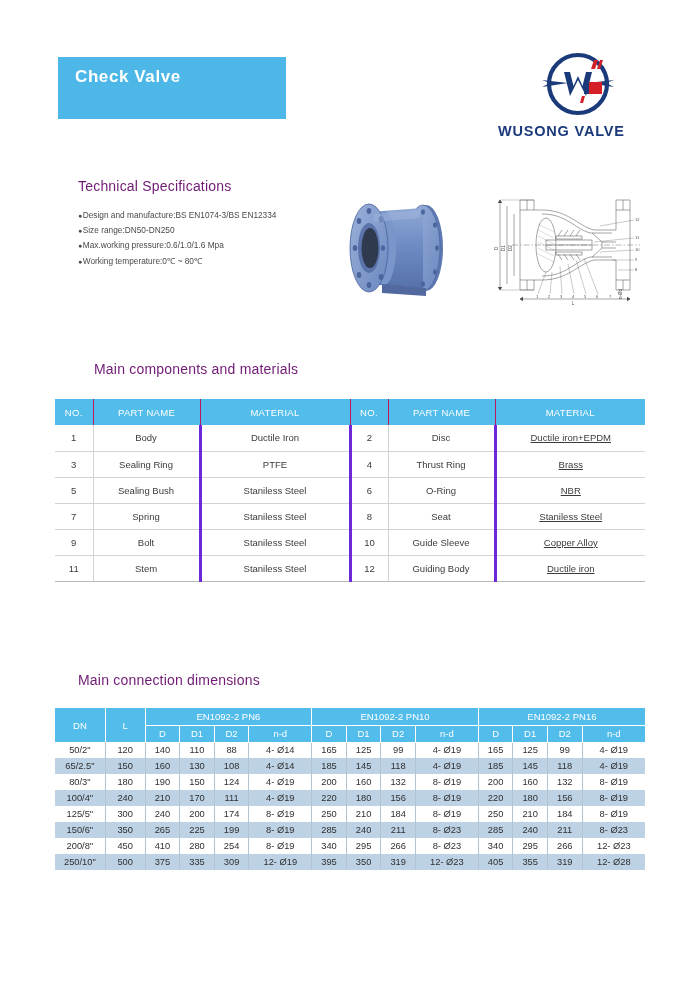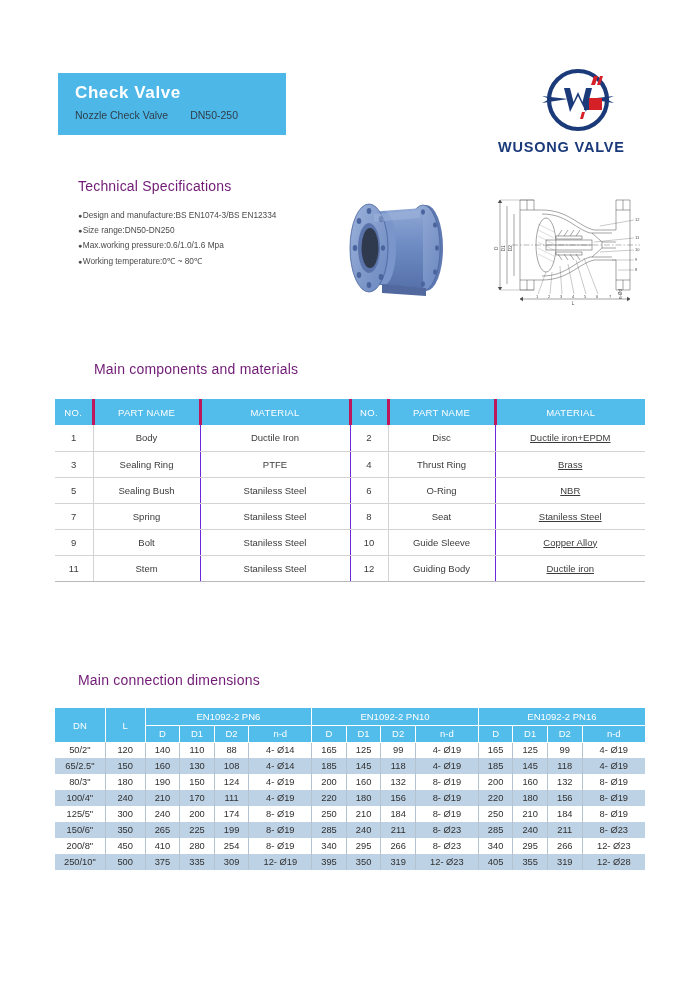--- a/index.html
+++ b/index.html
@@ -9,21 +9,21 @@
     background: #ffffff;
     font-family: "Liberation Sans", sans-serif;
     color: #3b3b3b;
     position: relative;
     overflow: hidden;
   }
 
   
   .header {
     position: absolute;
-    left: 0; top: 16px;
+    left: 0; top: 0;
     width: 624px; height: 150px;
   }
   .title-banner {
     position: absolute;
     left: 58px; top: 57px;
     width: 228px; height: 62px;
     background: #4db8e8;
     padding: 9px 0 0 17px;
   }
   .title-main {
@@ -105,30 +105,30 @@
   #components-table {
     left: 55px; top: 399px;
     width: 590px;
   }
   #components-table th {
     background: #52bcea;
     color: #ffffff;
     font-size: 9.5px;
     font-weight: normal;
     height: 26px;
-    border-right: 3px solid #be185d;
+    border-right: 1px solid #be185d;
     letter-spacing: 0.3px;
   }
   #components-table th:last-child { border-right: none; }
   #components-table td {
     height: 26px;
     font-size: 9.5px;
     color: #3b3b3b;
     border-bottom: 1px solid #d3d3d3;
-    border-right: 1px solid #6d28d9;
+    border-right: 3px solid #6d28d9;
   }
   #components-table td.c-no { border-right: 1px solid #d3d3d3; }
   #components-table td:last-child { border-right: none; text-decoration: underline; }
   #components-table tr:last-child td { border-bottom: 1px solid #b9b9b9; }
   .col-no { width: 38px; }
   .col-part { width: 107px; }
   .col-mat { width: 150px; }
 
   
   #dimensions-table {
@@ -166,23 +166,20 @@
   .d-d2 { width: 33px; }
   .d-nd { width: 60px; }
 </style>
 </head>
 <body>
 
 <div class="header">
 
   <div class="title-banner">
     <div class="title-main">Check Valve</div>
-    <div class="title-sub">
-      <span>Nozzle Check Valve</span><span class="code">DN50-250</span>
-    </div>
   </div>
 
   <div class="logo-wrap">
     <svg class="logo-mark" viewBox="0 0 160 72">
       <circle cx="80" cy="34" r="29" fill="none" stroke="#1b3a7a" stroke-width="4.2"></circle>
       <path d="M44 30 L70 33 L44 37 L52 33 Z" fill="#1b3a7a"></path>
       <path d="M116 30 L90 33 L116 37 L108 33 Z" fill="#1b3a7a"></path>
       <path d="M66 22 L72 46 L80 30 L88 46 L94 22 L88 22 L84.5 36 L80 26 L75.5 36 L72 22 Z" fill="#1b3a7a"></path>
       <rect x="86" y="32" width="18" height="12" fill="#d62027"></rect>
       <rect x="86" y="32" width="5" height="12" fill="#1b3a7a"></rect>

